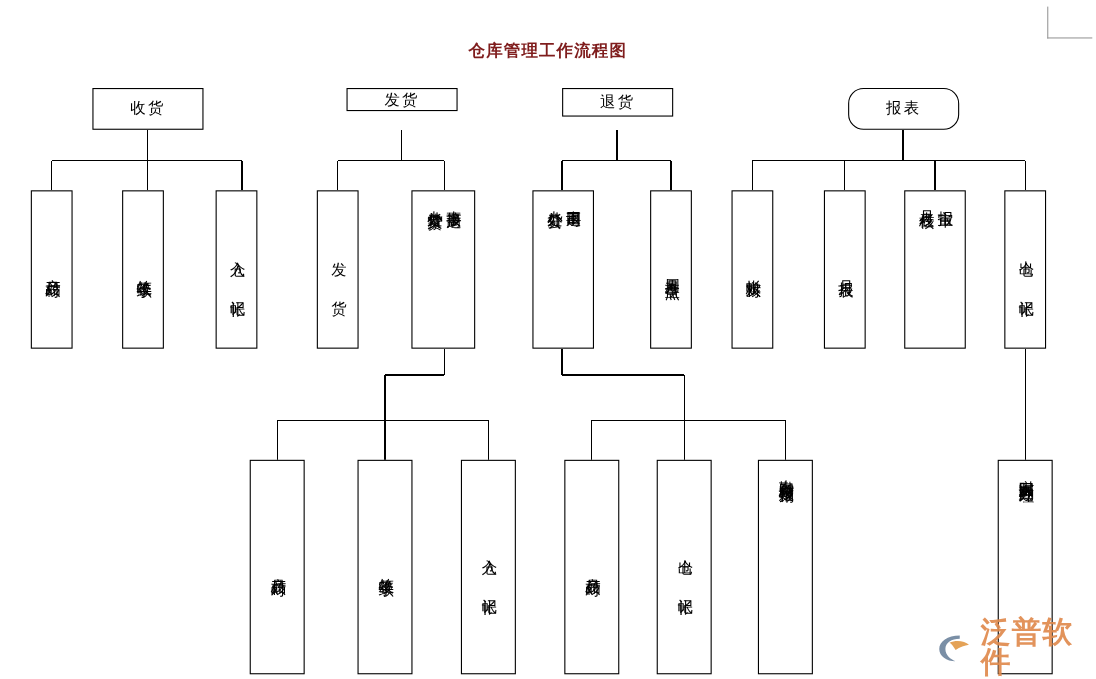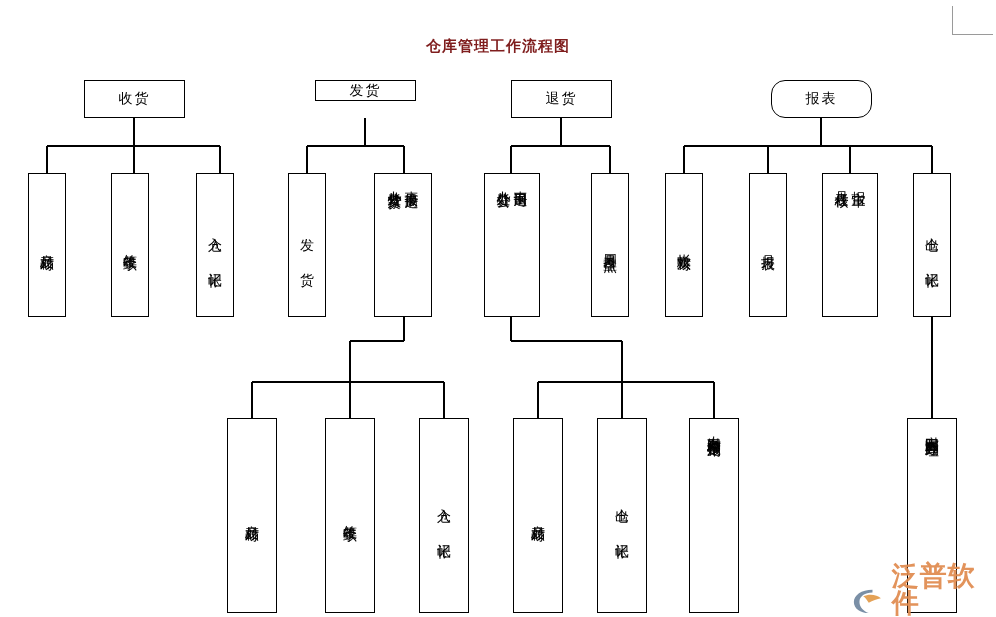--- a/index.html
+++ b/index.html
@@ -71,21 +71,21 @@
     text-align:center;
   }
   .node.vert.mid .vcol{letter-spacing:1px;}
 
   
   .watermark{
     position:absolute;
     pointer-events:none;
     user-select:none;
   }
-  .wm-row{display:flex;align-items:flex-end;gap:8px;}
+  .wm-row{display:flex;align-items:center;gap:8px;}
   .wm-text{
     font-size:27px;
     font-weight:bold;
     color:#e08a4e;
     letter-spacing:1px;
     line-height:1;
     opacity:.92;
   }
 </style>
 </head>
@@ -144,21 +144,21 @@
   </svg>
 
   <div class="node horiz" style="left:84px;top:80px;width:101px;height:38px;">
     <span>收货</span>
   </div>
 
   <div class="node horiz" style="left:315px;top:80px;width:101px;height:21px;">
     <span>发货</span>
   </div>
 
-  <div class="node horiz" style="left:511px;top:80px;width:101px;height:38px;">
+  <div class="node horiz" style="left:511px;top:80px;width:101px;height:26px;">
     <span>退货</span>
   </div>
 
   <div class="node horiz" style="left:771px;top:80px;width:101px;height:38px;border-radius:14px;">
     <span>报表</span>
   </div>
 
   <div class="node vert mid" style="left:28px;top:173px;width:38px;height:144px;">
     <span class="vcol">产品核对</span>
   </div>

